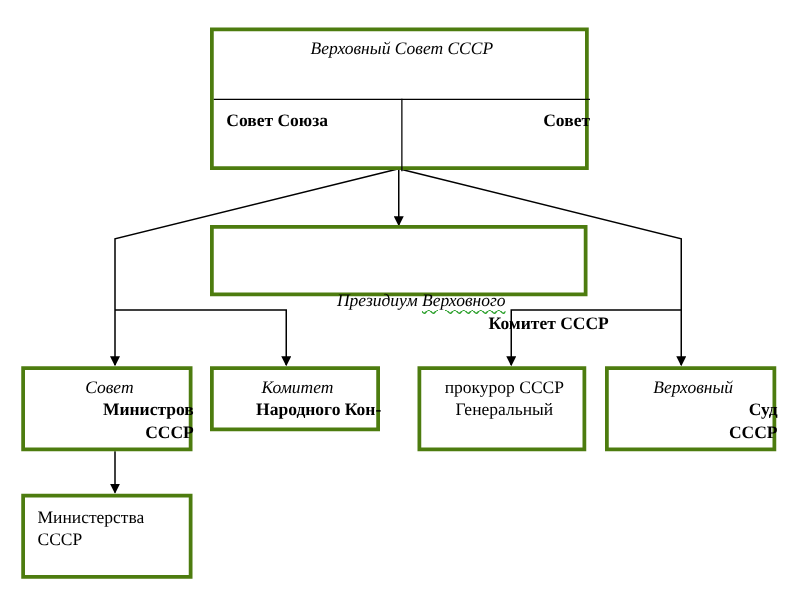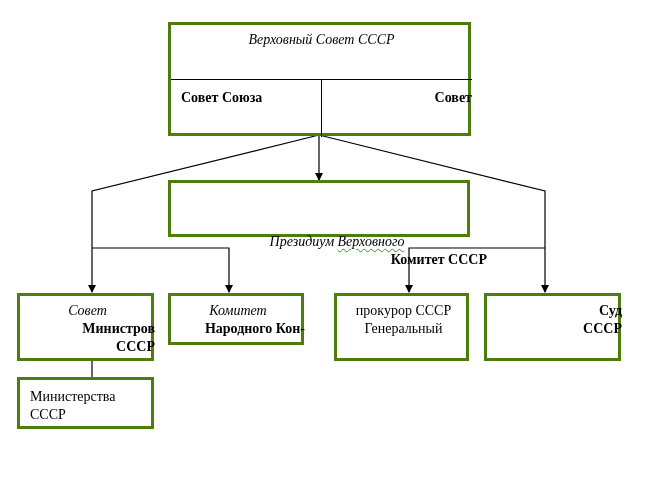--- a/index.html
+++ b/index.html
@@ -66,23 +66,24 @@
 
 <div class="box" style="left:334px; top:293px; width:135px; height:68px;">
   <div class="txt center" style="left:0; top:6px; width:133px;">
     <div>прокурор СССР</div>
     <div>Генеральный</div>
   </div>
 </div>
 
 <div class="box" style="left:484px; top:293px; width:137px; height:68px;">
   <div class="txt center" style="left:0; top:6px; width:135px;">
+    <div class="it">Верховный</div>
     <div class="b">Суд</div>
     <div class="b">СССР</div>
   </div>
 </div>
 
-<div class="box" style="left:17px; top:377px; width:137px; height:52px;">
+<div class="box" style="left:17px; top:395px; width:137px; height:68px;">
   <div class="txt" style="left:10px; top:8px;">
     <div>Министерства</div>
     <div>СССР</div>
   </div>
 </div>
 
 </body></html>

